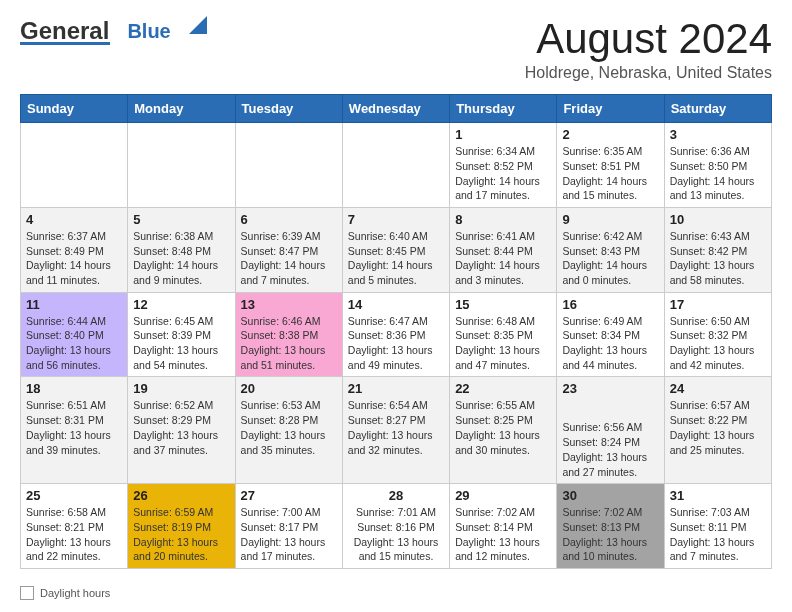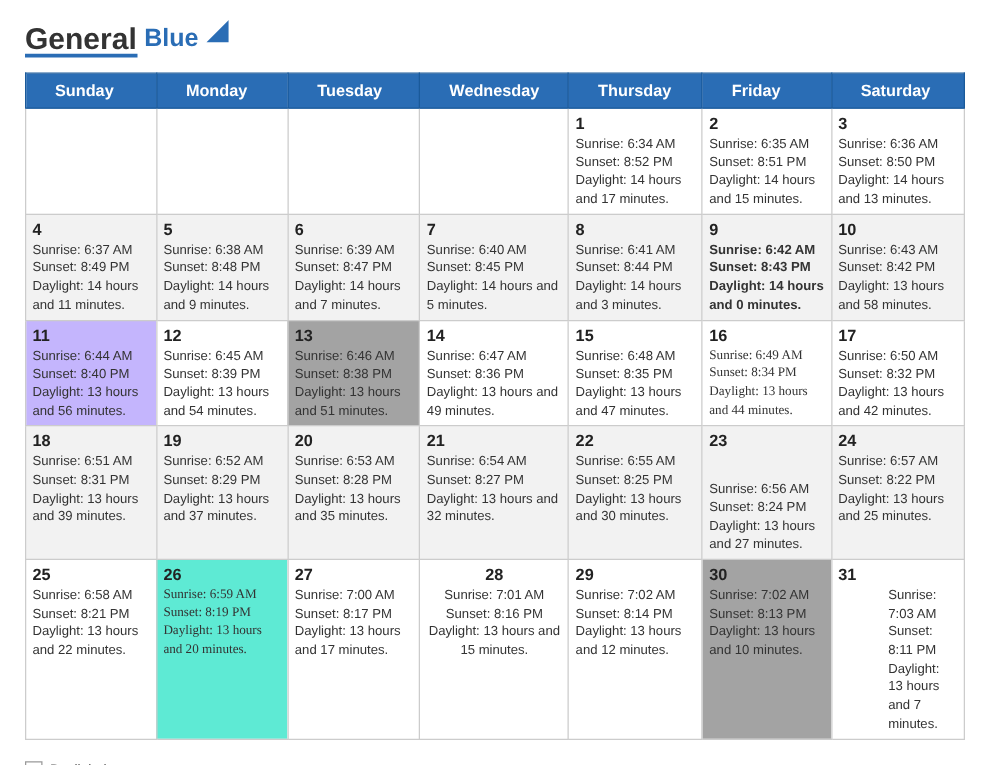--- a/index.html
+++ b/index.html
@@ -37,21 +37,21 @@
     }
     .calendar-table {
       width: 100%;
       border-collapse: collapse;
       font-size: 11px;
     }
     .calendar-table th {
       background: #2a6db5;
       color: #fff;
       text-align: left;
-      padding: 6px 23px;
+      padding: 6px 6px;
       font-size: 13px;
       font-weight: bold;
       border: 1px solid #1a5a9a;
     }
     .calendar-table td {
       border: 1px solid #ccc;
       vertical-align: top;
       padding: 4px 5px;
       width: calc(100% / 7);
       min-height: 80px;
@@ -93,32 +93,34 @@
       background: #fff;
       border: 1px solid #999;
       display: inline-block;
     }
   </style>
 </head>
 <body>
 
 <div class="header-area">
   <div class="logo">
-    <div style="display:flex; align-items:center; gap:4px;">
+    <div style="display:flex; align-items:center; gap:16px;">
       <span style="font-size:24px; font-weight:bold; color:#333;">General</span>
       <span style="font-size:20px; font-weight:bold; color:#2a6db5; margin-left:2px;">Blue</span>
       <span style="display:inline-block; margin-left:2px; margin-bottom:8px;">
         <svg width="18" height="18" viewBox="0 0 18 18">
           <polygon points="0,18 18,0 18,18" fill="#2a6db5"></polygon>
         </svg>
       </span>
     </div>
     <div style="width:90px; height:3px; background:#2a6db5; margin-top:-4px;"></div>
   </div>
   <div class="title-area">
+    <div class="month-title">August 2024</div>
+    <div class="location-title">Holdrege, Nebraska, United States</div>
   </div>
 </div>
 
 <table class="calendar-table">
   <thead>
     <tr>
     <th>Sunday</th>
         <th>Monday</th>
         <th>Tuesday</th>
         <th>Wednesday</th>
@@ -178,21 +180,21 @@
 Daylight: 14 hours and 5 minutes.</div>
         </td>
         <td style="background: rgb(242, 242, 242);">
           <span class="day-number">8</span>
           <div class="day-info" style="white-space: pre-line;">Sunrise: 6:41 AM
 Sunset: 8:44 PM
 Daylight: 14 hours and 3 minutes.</div>
         </td>
         <td style="background: rgb(242, 242, 242);">
           <span class="day-number">9</span>
-          <div class="day-info" style="white-space: pre-line; font-weight: bold;">Sunrise: 6:42 AM
+          <div class="day-info" style="white-space: pre-line;">Sunrise: 6:42 AM
 Sunset: 8:43 PM
 Daylight: 14 hours and 0 minutes.</div>
         </td>
         <td style="background: rgb(242, 242, 242);">
           <span class="day-number">10</span>
           <div class="day-info" style="white-space: pre-line;">Sunrise: 6:43 AM
 Sunset: 8:42 PM
 Daylight: 13 hours and 58 minutes.</div>
         </td>
       </tr>
@@ -202,41 +204,41 @@
           <div class="day-info" style="white-space: pre-line;">Sunrise: 6:44 AM
 Sunset: 8:40 PM
 Daylight: 13 hours and 56 minutes.</div>
         </td>
         <td style="background: rgb(255, 255, 255);">
           <span class="day-number">12</span>
           <div class="day-info" style="white-space: pre-line;">Sunrise: 6:45 AM
 Sunset: 8:39 PM
 Daylight: 13 hours and 54 minutes.</div>
         </td>
-        <td style="background: #a3a3a3;">
+        <td style="background: #f9a8d4;">
           <span class="day-number">13</span>
           <div class="day-info" style="white-space: pre-line;">Sunrise: 6:46 AM
 Sunset: 8:38 PM
 Daylight: 13 hours and 51 minutes.</div>
         </td>
         <td style="background: rgb(255, 255, 255);">
           <span class="day-number">14</span>
           <div class="day-info" style="white-space: pre-line;">Sunrise: 6:47 AM
 Sunset: 8:36 PM
 Daylight: 13 hours and 49 minutes.</div>
         </td>
         <td style="background: rgb(255, 255, 255);">
           <span class="day-number">15</span>
           <div class="day-info" style="white-space: pre-line;">Sunrise: 6:48 AM
 Sunset: 8:35 PM
 Daylight: 13 hours and 47 minutes.</div>
         </td>
         <td style="background: rgb(255, 255, 255);">
           <span class="day-number">16</span>
-          <div class="day-info" style="white-space: pre-line; font-family: Liberation Serif, serif;">Sunrise: 6:49 AM
+          <div class="day-info" style="white-space: pre-line;">Sunrise: 6:49 AM
 Sunset: 8:34 PM
 Daylight: 13 hours and 44 minutes.</div>
         </td>
         <td style="background: rgb(255, 255, 255);">
           <span class="day-number">17</span>
           <div class="day-info" style="white-space: pre-line;">Sunrise: 6:50 AM
 Sunset: 8:32 PM
 Daylight: 13 hours and 42 minutes.</div>
         </td>
       </tr>
@@ -284,23 +286,23 @@
 Daylight: 13 hours and 25 minutes.</div>
         </td>
       </tr>
       <tr>
         <td style="background: rgb(255, 255, 255);">
           <span class="day-number">25</span>
           <div class="day-info" style="white-space: pre-line;">Sunrise: 6:58 AM
 Sunset: 8:21 PM
 Daylight: 13 hours and 22 minutes.</div>
         </td>
-        <td style="background: #5eead4;">
+        <td style="background: #eab308;">
           <span class="day-number">26</span>
-          <div class="day-info" style="white-space: pre-line; font-family: Liberation Serif, serif;">Sunrise: 6:59 AM
+          <div class="day-info" style="white-space: pre-line;">Sunrise: 6:59 AM
 Sunset: 8:19 PM
 Daylight: 13 hours and 20 minutes.</div>
         </td>
         <td style="background: rgb(255, 255, 255);">
           <span class="day-number">27</span>
           <div class="day-info" style="white-space: pre-line;">Sunrise: 7:00 AM
 Sunset: 8:17 PM
 Daylight: 13 hours and 17 minutes.</div>
         </td>
         <td style="background: rgb(255, 255, 255); text-align: center;">
@@ -316,21 +318,21 @@
 Daylight: 13 hours and 12 minutes.</div>
         </td>
         <td style="background: #a3a3a3;">
           <span class="day-number">30</span>
           <div class="day-info" style="white-space: pre-line;">Sunrise: 7:02 AM
 Sunset: 8:13 PM
 Daylight: 13 hours and 10 minutes.</div>
         </td>
         <td style="background: rgb(255, 255, 255);">
           <span class="day-number">31</span>
-          <div class="day-info" style="white-space: pre-line; margin-left: 40px;">Sunrise: 7:03 AM
+          <div class="day-info" style="white-space: pre-line;">Sunrise: 7:03 AM
 Sunset: 8:11 PM
 Daylight: 13 hours and 7 minutes.</div>
         </td>
       </tr>
     </tbody>
 </table>
 
 <div class="legend">
   <div class="legend-box"></div>
   <span>Daylight hours</span>

